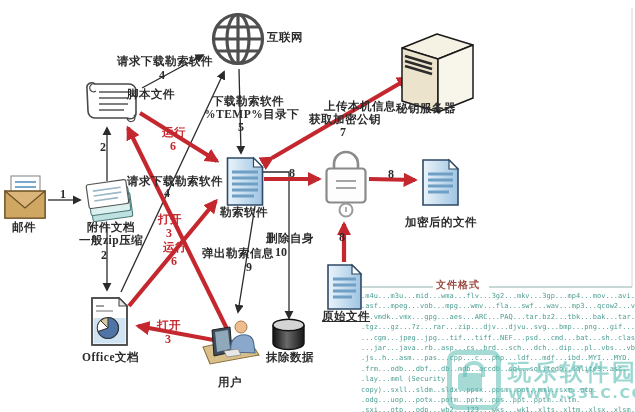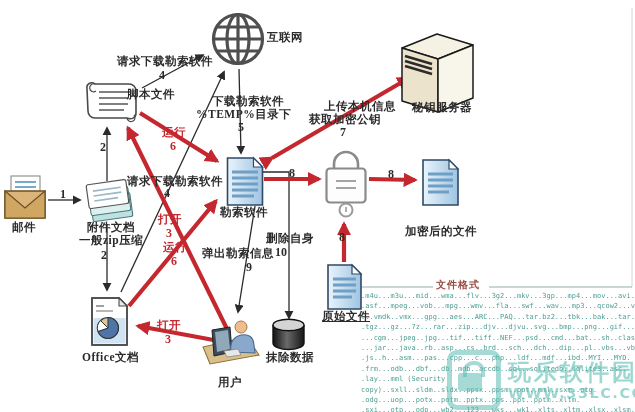--- a/index.html
+++ b/index.html
@@ -201,28 +201,28 @@
       <polygon points="224,351 238,349 241,355 227,357" fill="#e8e8e8" stroke="#888888" stroke-width="0.8"></polygon>
     </g>
 
     <g>
       <path d="M273,325 v18 a15.5,6.5 0 0 0 31,0 v-18" fill="url(#diskGrad)" stroke="#111111" stroke-width="1.4"></path>
       <ellipse cx="288.5" cy="325" rx="15.5" ry="5.8" fill="#d4d4d4" stroke="#111111" stroke-width="1.4"></ellipse>
     </g>
   </svg>
 
   <div class="lbl" style="left:267px;top:31px;">互联网</div>
-  <div class="lbl" style="left:412px;top:102px;font-family:Liberation Mono, monospace;">秘钥服务器</div>
+  <div class="lbl" style="left:396px;top:102px;">秘钥服务器</div>
   <div class="lbl" style="left:127px;top:88px;">脚本文件</div>
 
   <div class="lbl" style="left:117px;top:55px;">请求下载勒索软件</div>
   <div class="num" style="left:159px;top:69px;">4</div>
 
   <div class="lbl" style="left:212px;top:95px;">下载勒索软件</div>
-  <div class="lbl" style="left:196px;top:108px;">%TEMP%目录下</div>
+  <div class="lbl" style="left:204px;top:108px;">%TEMP%目录下</div>
   <div class="num" style="left:238px;top:121px;">5</div>
 
   <div class="lbl" style="left:311px;top:100px;margin-left:13px;">上传本机信息</div>
   <div class="lbl" style="left:309px;top:113px;">获取加密公钥</div>
   <div class="num" style="left:340px;top:126px;">7</div>
 
   <div class="lbl red" style="left:162px;top:126px;">运行</div>
   <div class="num red" style="left:170px;top:140px;">6</div>
 
   <div class="lbl" style="left:12px;top:221px;">邮件</div>
@@ -248,21 +248,21 @@
   <div class="num" style="left:388px;top:168px;">8</div>
   <div class="num" style="left:339px;top:231px;">8</div>
 
 
   <div class="lbl" style="left:266px;top:232px;">删除自身</div>
   <div class="num" style="left:275px;top:246px;">10</div>
 
   <div class="lbl" style="left:202px;top:247px;">弹出勒索信息</div>
   <div class="num" style="left:246px;top:261px;">9</div>
 
-  <div class="lbl" style="left:405px;top:225px;">加密后的文件</div>
+  <div class="lbl" style="left:405px;top:216px;">加密后的文件</div>
   <div class="lbl" style="left:322px;top:310px;text-decoration:underline;">原始文件</div>
   <div class="lbl" style="left:82px;top:351px;">Office文档</div>
   <div class="lbl" style="left:218px;top:376px;">用户</div>
   <div class="lbl" style="left:266px;top:351px;">抹除数据</div>
 
   <div class="lbl red" style="left:157px;top:319px;">打开</div>
   <div class="num red" style="left:165px;top:333px;">3</div>
 
   <div class="legend-title">文件格式</div>
   <div class="legend"><span>.m4u...m3u...mid...wma...flv...3g2...mkv...3gp...mp4...mov...avi...</span>

